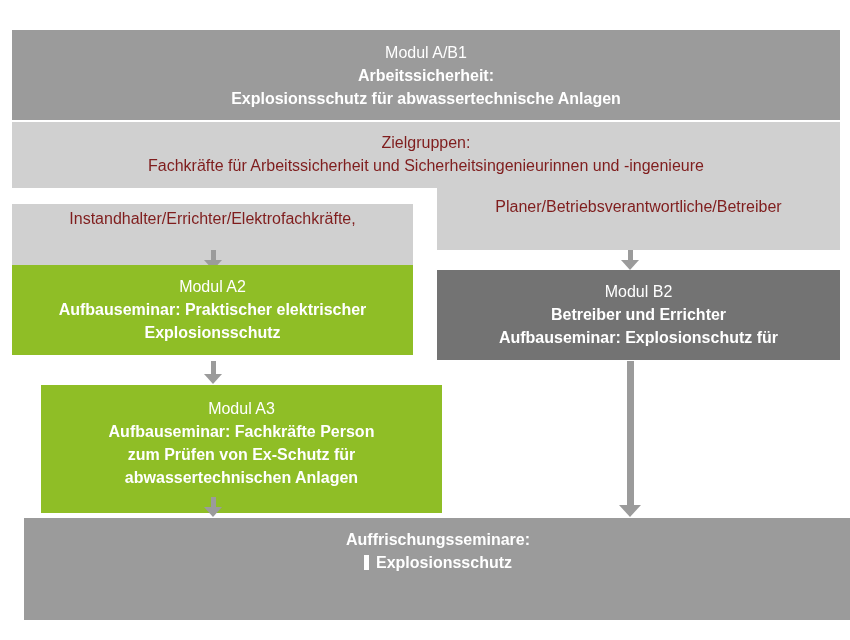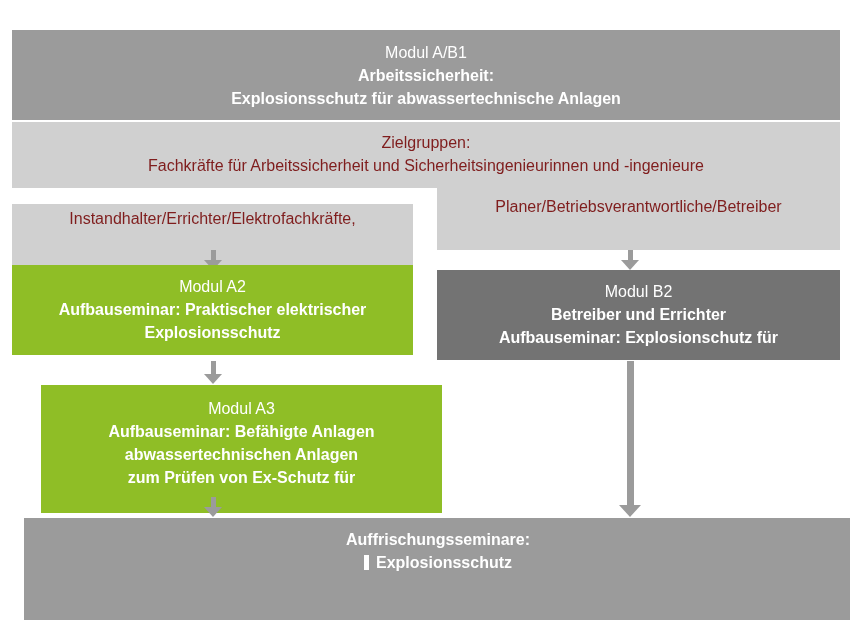--- a/index.html
+++ b/index.html
@@ -132,23 +132,23 @@
     <div class="bold">Aufbauseminar: Explosionschutz für</div>
   </div>
 
   <div class="arrow arrow-a23">
     <div class="stem"></div>
     <div class="head"></div>
   </div>
 
   <div class="box green-box module-a3">
     <div class="regular">Modul A3</div>
-    <div class="bold">Aufbauseminar: Befähigte Anlagen</div>
+    <div class="bold">Aufbauseminar: Fachkräfte Person</div>
+    <div class="bold">zum Prüfen von Ex-Schutz für</div>
     <div class="bold">abwassertechnischen Anlagen</div>
-    <div class="bold">zum Prüfen von Ex-Schutz für</div>
   </div>
 
   <div class="arrow arrow-a3f">
     <div class="stem"></div>
     <div class="head"></div>
   </div>
 
   <div class="arrow long arrow-b2f">
     <div class="stem"></div>
     <div class="head"></div>

